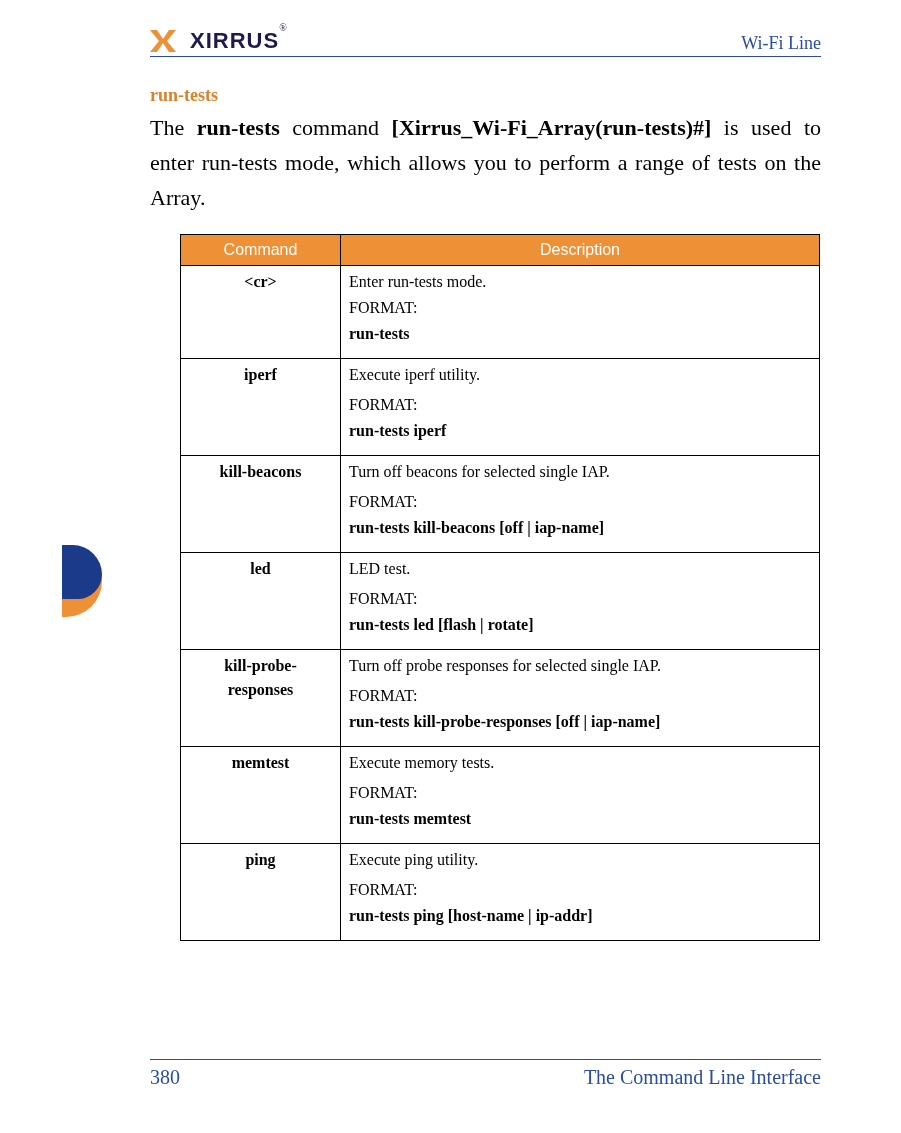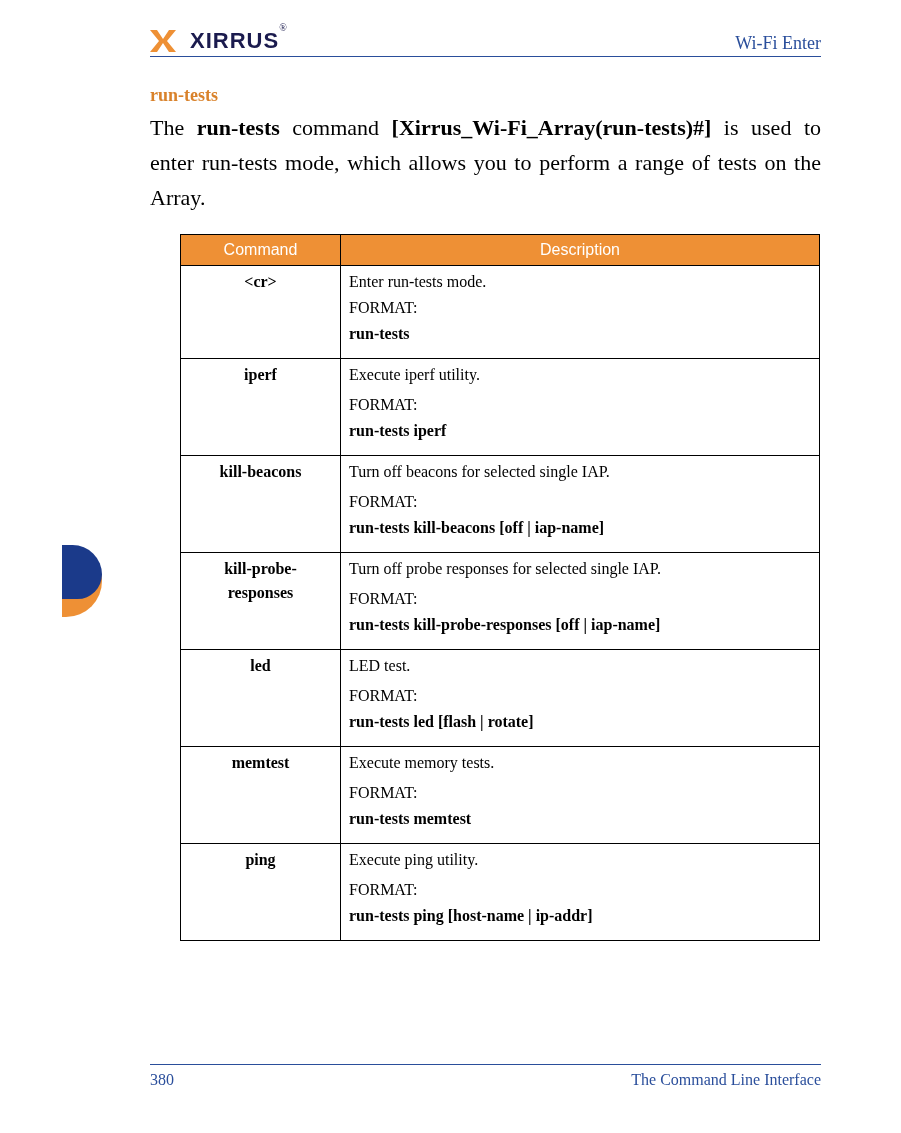--- a/index.html
+++ b/index.html
@@ -130,21 +130,21 @@
 
   .footer {
     position: absolute;
     left: 150px;
     right: 80px;
     bottom: 44px;
     border-top: 1.5px solid #2a4e9b;
     padding-top: 6px;
     display: flex;
     justify-content: space-between;
-    font-size: 16px;
+    font-size: 20px;
   }
   .page-num { color: #2a4e9b; }
   .footer-title { color: #2a4e9b; }
 </style>
 </head>
 <body>
 
 <div class="page">
 
   <div class="side-tab">
@@ -160,21 +160,21 @@
           <svg width="26" height="22" viewBox="0 0 26 22">
             <g fill="#ee9035">
               <polygon points="0,0 7,0 13,9 19,0 26,0 17,11 26,22 19,22 13,13 7,22 0,22 9,11"></polygon>
             </g>
           </svg>
         </span>
         <span>
           <span class="logo-text">XIRRUS</span><span class="logo-reg">®</span>
         </span>
       </div>
-      <div class="product-name">Wi-Fi Enter</div>
+      <div class="product-name">Wi-Fi Line</div>
     </div>
 
     <div class="section-heading">run-tests</div>
 
     <p class="intro">
       <span>The </span><span class="bold">run-tests</span><span> command </span><span class="bold">[Xirrus_Wi-Fi_Array(run-tests)#]</span><span> is used to enter run-tests mode, which allows you to perform a range of tests on the Array.</span>
     </p>
 
     <table class="cmd">
       <thead>
@@ -202,33 +202,33 @@
           </tr>
           <tr>
             <td class="cmd-cell"><span>kill-beacons</span></td>
             <td>
               <div class="desc-line">Turn off beacons for selected single IAP.</div>
               <div class="desc-line space-above">FORMAT:</div>
               <div class="desc-line bold">run-tests kill-beacons [off | iap-name]</div>
             </td>
           </tr>
           <tr>
+            <td class="cmd-cell"><span>led</span></td>
+            <td>
+              <div class="desc-line">LED test.</div>
+              <div class="desc-line space-above">FORMAT:</div>
+              <div class="desc-line bold">run-tests led [flash | rotate]</div>
+            </td>
+          </tr>
+          <tr>
             <td class="cmd-cell"><span>kill-probe-<br>responses</span></td>
             <td>
               <div class="desc-line"> Turn off probe responses for selected single IAP.</div>
               <div class="desc-line space-above">FORMAT:</div>
               <div class="desc-line bold">run-tests kill-probe-responses [off | iap-name]</div>
-            </td>
-          </tr>
-          <tr>
-            <td class="cmd-cell"><span>led</span></td>
-            <td>
-              <div class="desc-line">LED test.</div>
-              <div class="desc-line space-above">FORMAT:</div>
-              <div class="desc-line bold">run-tests led [flash | rotate]</div>
             </td>
           </tr>
           <tr>
             <td class="cmd-cell"><span>memtest</span></td>
             <td>
               <div class="desc-line"> Execute memory tests.</div>
               <div class="desc-line space-above">FORMAT:</div>
               <div class="desc-line bold">run-tests memtest</div>
             </td>
           </tr>

